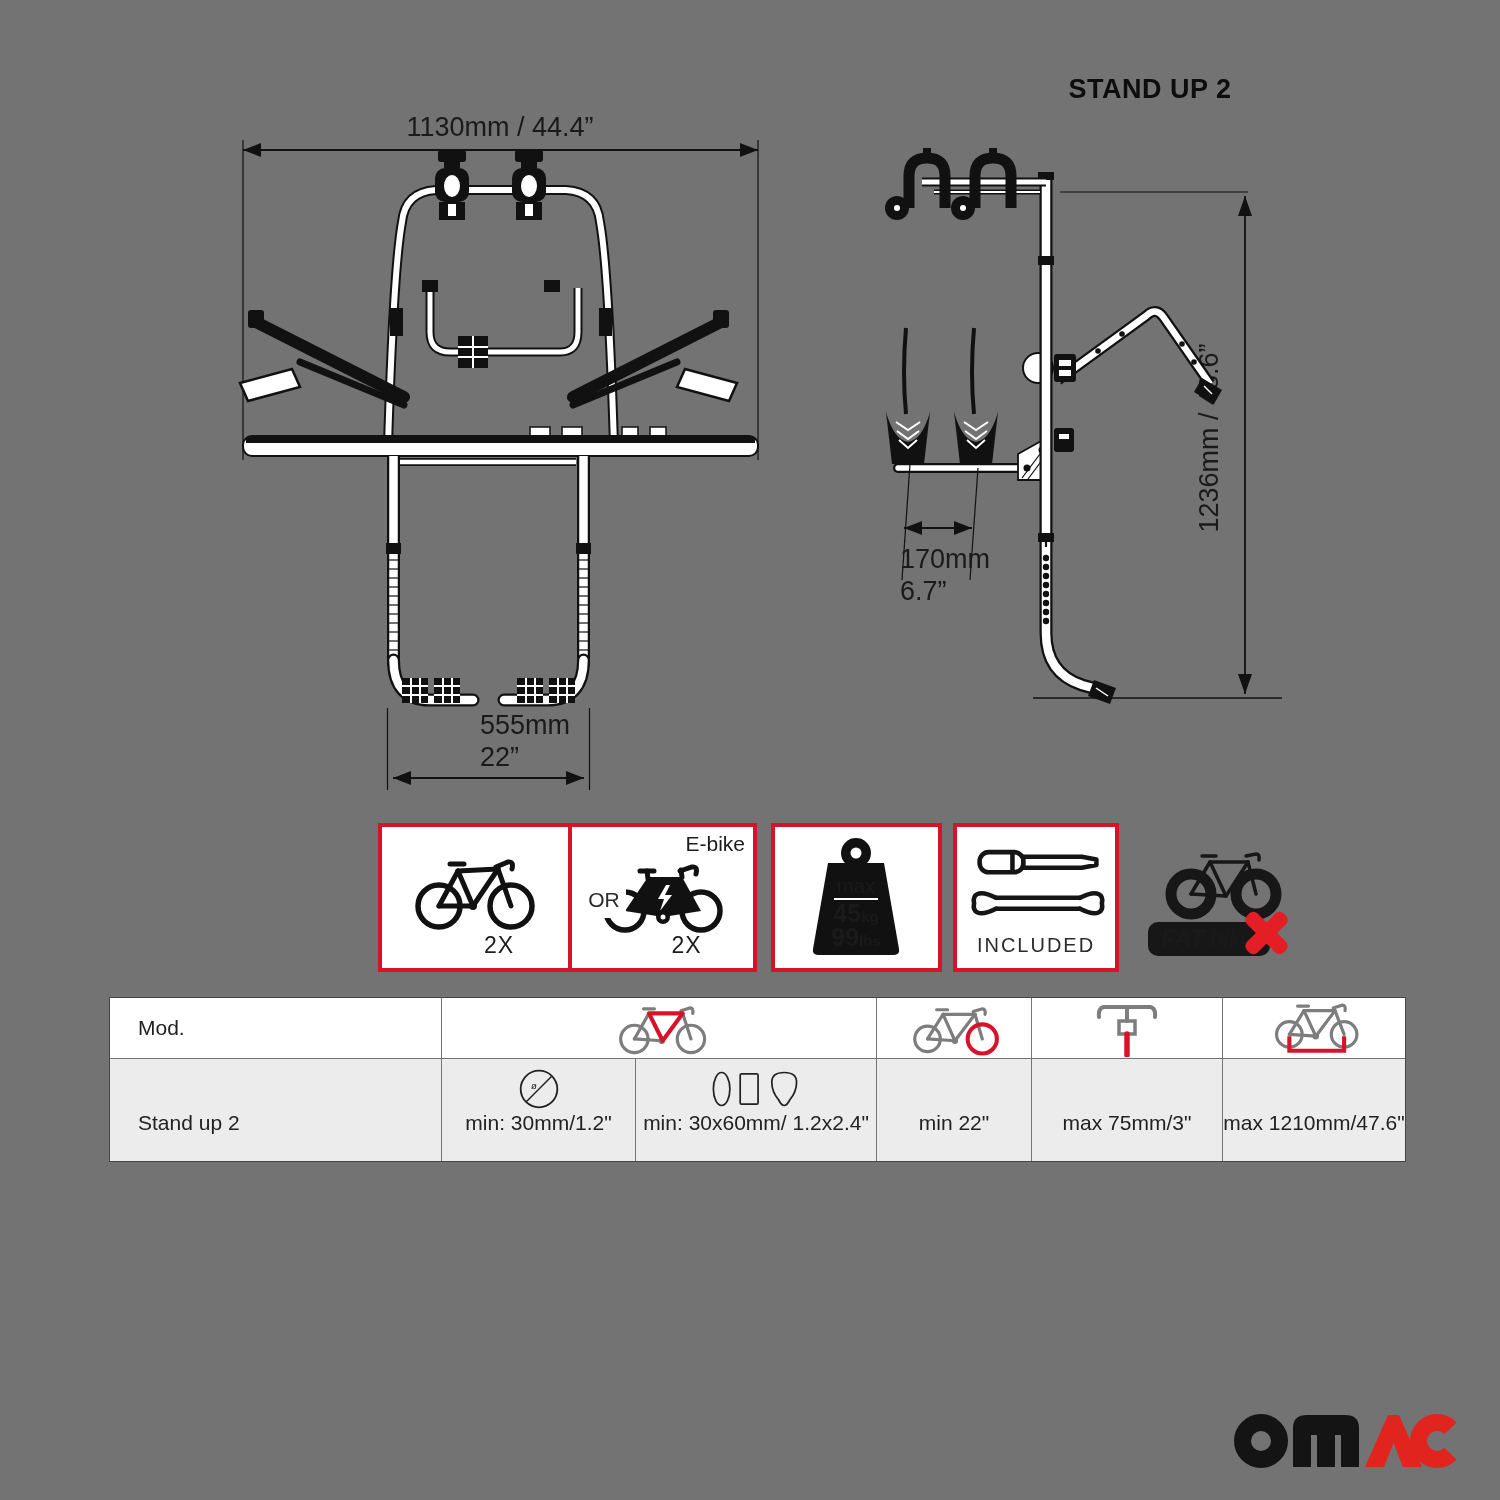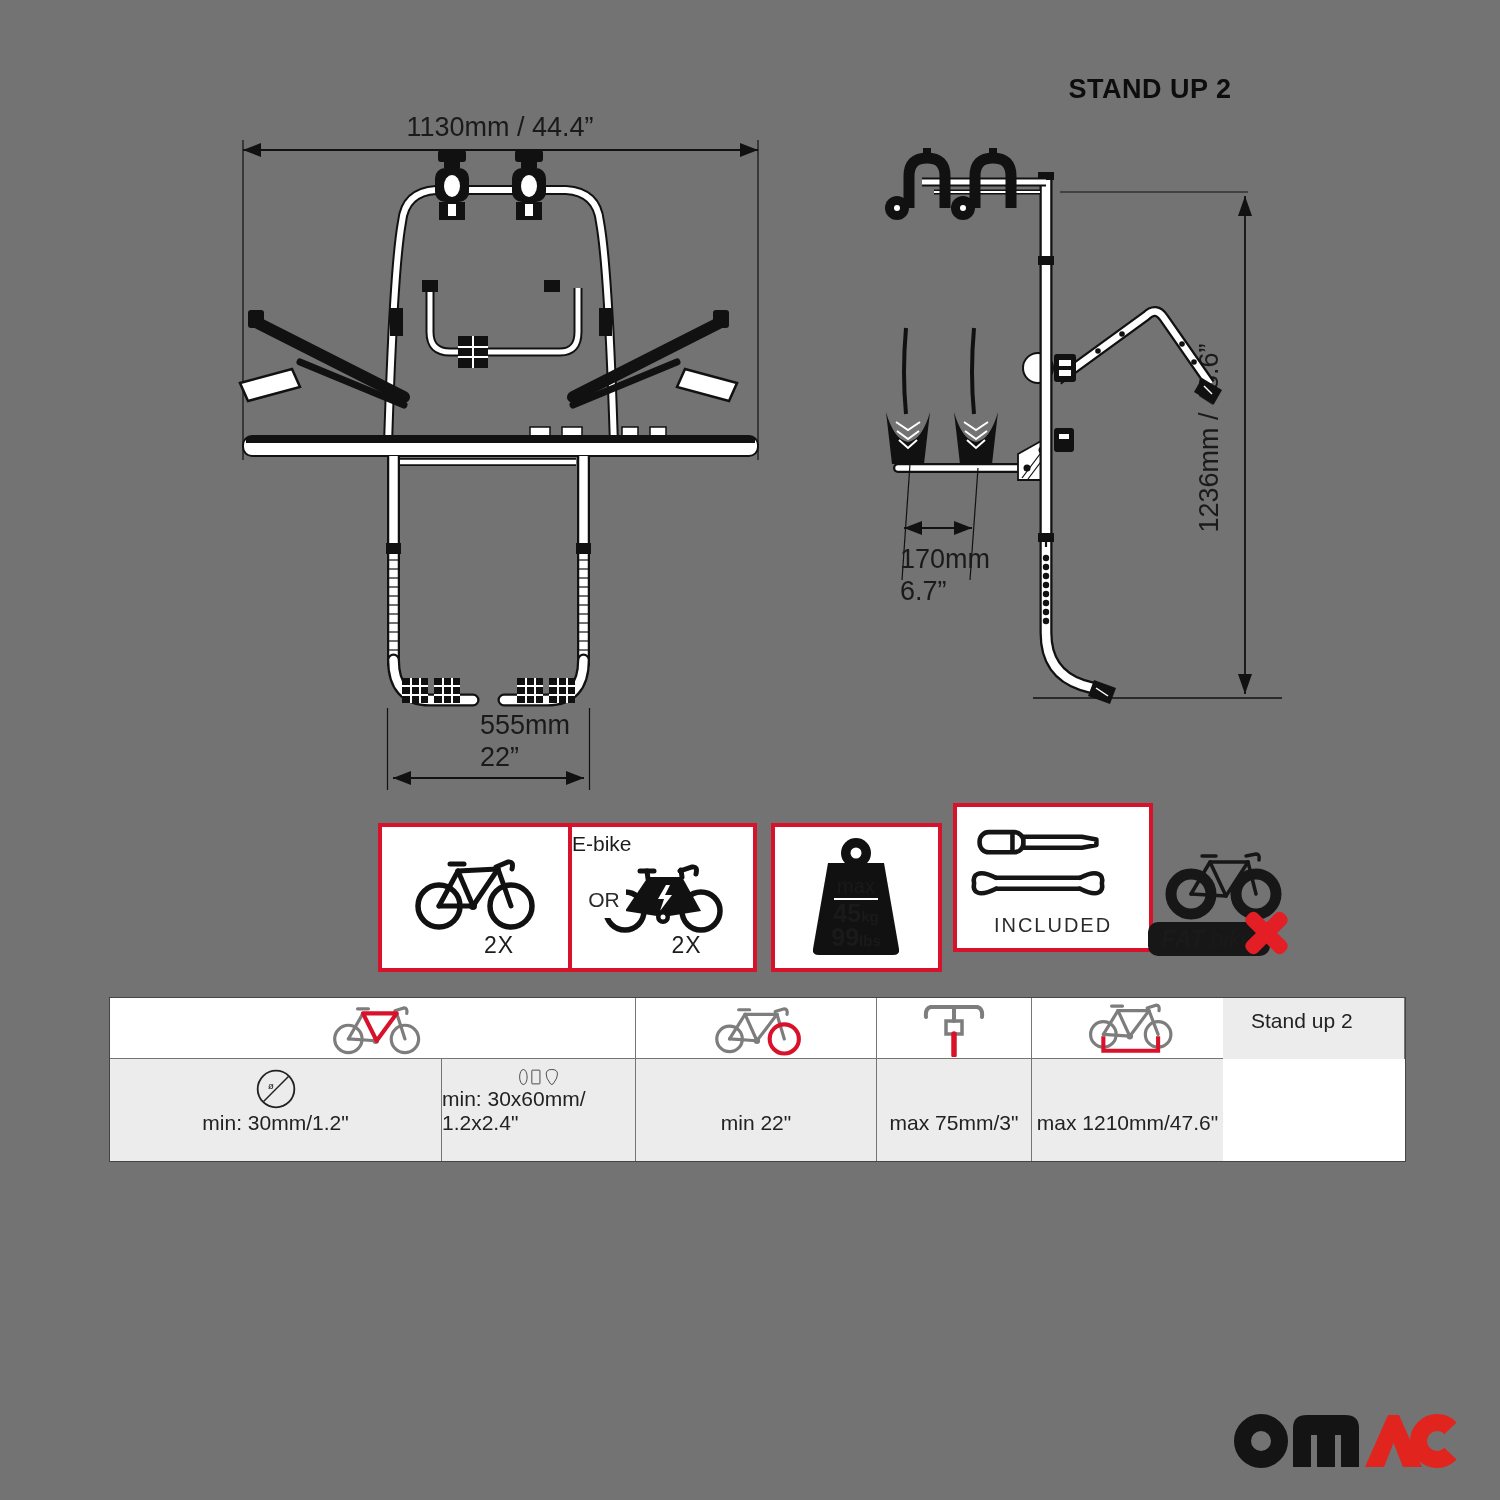--- a/index.html
+++ b/index.html
@@ -14,21 +14,21 @@
   .title{font-size:27px;font-weight:700;letter-spacing:.5px;color:#0d0d0d;}
   .red-s{stroke:var(--c-accent_red);}
   .x-f{fill:var(--c-x_red);}
   .g-s{stroke:var(--c-icon_gray);} .g-f{fill:var(--c-icon_gray);}
   .logo-red-f{fill:var(--c-logo_red);}
   .badge-box{position:absolute;border:4px solid var(--c-accent_red);background:#fff;box-sizing:border-box;}
   .or-chip{position:absolute;background:#fff;display:flex;align-items:center;justify-content:center;
            font-size:21px;color:#2b2b2b;z-index:5;}
   .count-label{position:absolute;left:0;right:0;bottom:9px;text-align:center;font-size:23px;
                letter-spacing:1px;color:#1c1c1c;margin-left:48px;}
-  .ebike-label{position:absolute;left:0;right:0;top:5px;text-align:left;font-size:21px;color:#1c1c1c;}
+  .ebike-label{position:absolute;left:0;right:8px;top:5px;text-align:right;font-size:21px;color:#1c1c1c;}
   .included-label{position:absolute;left:0;right:0;bottom:11px;text-align:center;font-size:20px;
                   letter-spacing:2px;color:#2b2b2b;}
   .spec-table{position:absolute;left:109px;top:997px;display:grid;
               grid-template-columns:332px 194px 241px 155px 191px 182px;
               grid-template-rows:61px 102px;border:1px solid #454545;background:#fff;}
   .cell{border-right:1px solid #757575;border-bottom:1px solid #757575;box-sizing:border-box;
         display:flex;align-items:center;justify-content:center;font-size:21px;color:#222;}
   .cell.lastcol{border-right:none;}
   .cell.lastrow{border-bottom:none;}
   .th{background:#fff;}
@@ -326,21 +326,21 @@
       <line x1="28" y1="62" x2="72" y2="62" stroke="#fff" stroke-width="2"></line>
       <text x="50" y="85" text-anchor="middle" font-size="25" font-weight="700" fill="#fff">
         <tspan>45</tspan><tspan font-size="15">kg</tspan>
       </text>
       <text x="50" y="109" text-anchor="middle" font-size="25" font-weight="700" fill="#fff">
         <tspan>99</tspan><tspan font-size="15">lbs</tspan>
       </text>
     </svg>
   </div>
 
-  <div class="badge-box" style="left:953px;top:803px;width:200px;height:149px;">
+  <div class="badge-box" style="left:953px;top:823px;width:166px;height:149px;">
     <svg class="abs" style="left:8px;top:12px" width="146" height="92" viewBox="0 0 160 100">
       <g stroke="#151515" stroke-width="5" fill="#fff" stroke-linejoin="round">
         <rect x="16" y="14" width="48" height="22" rx="10"></rect>
         <line x1="52" y1="14" x2="52" y2="36"></line>
         <path d="M64,19 H128 L144,22 V28 L128,31 H64 Z"></path>
       </g>
       <g stroke="#151515" stroke-width="5" fill="none" stroke-linecap="round">
         <line x1="34" y1="64" x2="126" y2="64"></line>
         <line x1="34" y1="76" x2="126" y2="76"></line>
         <path d="M34,64 C14,54 8,61 10,70 C8,79 14,86 34,76"></path>
@@ -369,20 +369,21 @@
       <text x="64" y="105" font-size="24" fill="#fff">bike</text>
       <g>
         <rect class="x-f" x="113" y="65" width="15" height="52" rx="6" transform="rotate(45 120.5 91)"></rect>
         <rect class="x-f" x="113" y="65" width="15" height="52" rx="6" transform="rotate(-45 120.5 91)"></rect>
       </g>
     </svg>
   </div>
 
   <div class="spec-table">
 
+    <div class="cell th lefty">Mod.</div>
     <div class="cell th" style="grid-column:span 2;">
       <svg width="104" height="56" viewBox="0 0 114 56">
         <circle class="g-s" cx="30" cy="40" r="15" fill="none" stroke-width="3.5"></circle>
         <circle class="g-s" cx="92" cy="40" r="15" fill="none" stroke-width="3.5"></circle>
         <g class="g-s" stroke-width="3.5" fill="none" stroke-linecap="round">
           <line x1="30" y1="40" x2="60" y2="42"></line>
             <line x1="30" y1="40" x2="46" y2="12"></line>
           <line x1="83" y1="12" x2="92" y2="40"></line>
             <line x1="40" y1="7" x2="52" y2="7"></line>
           <path d="M81,9 L91,6 Q95,6 94,12"></path>

